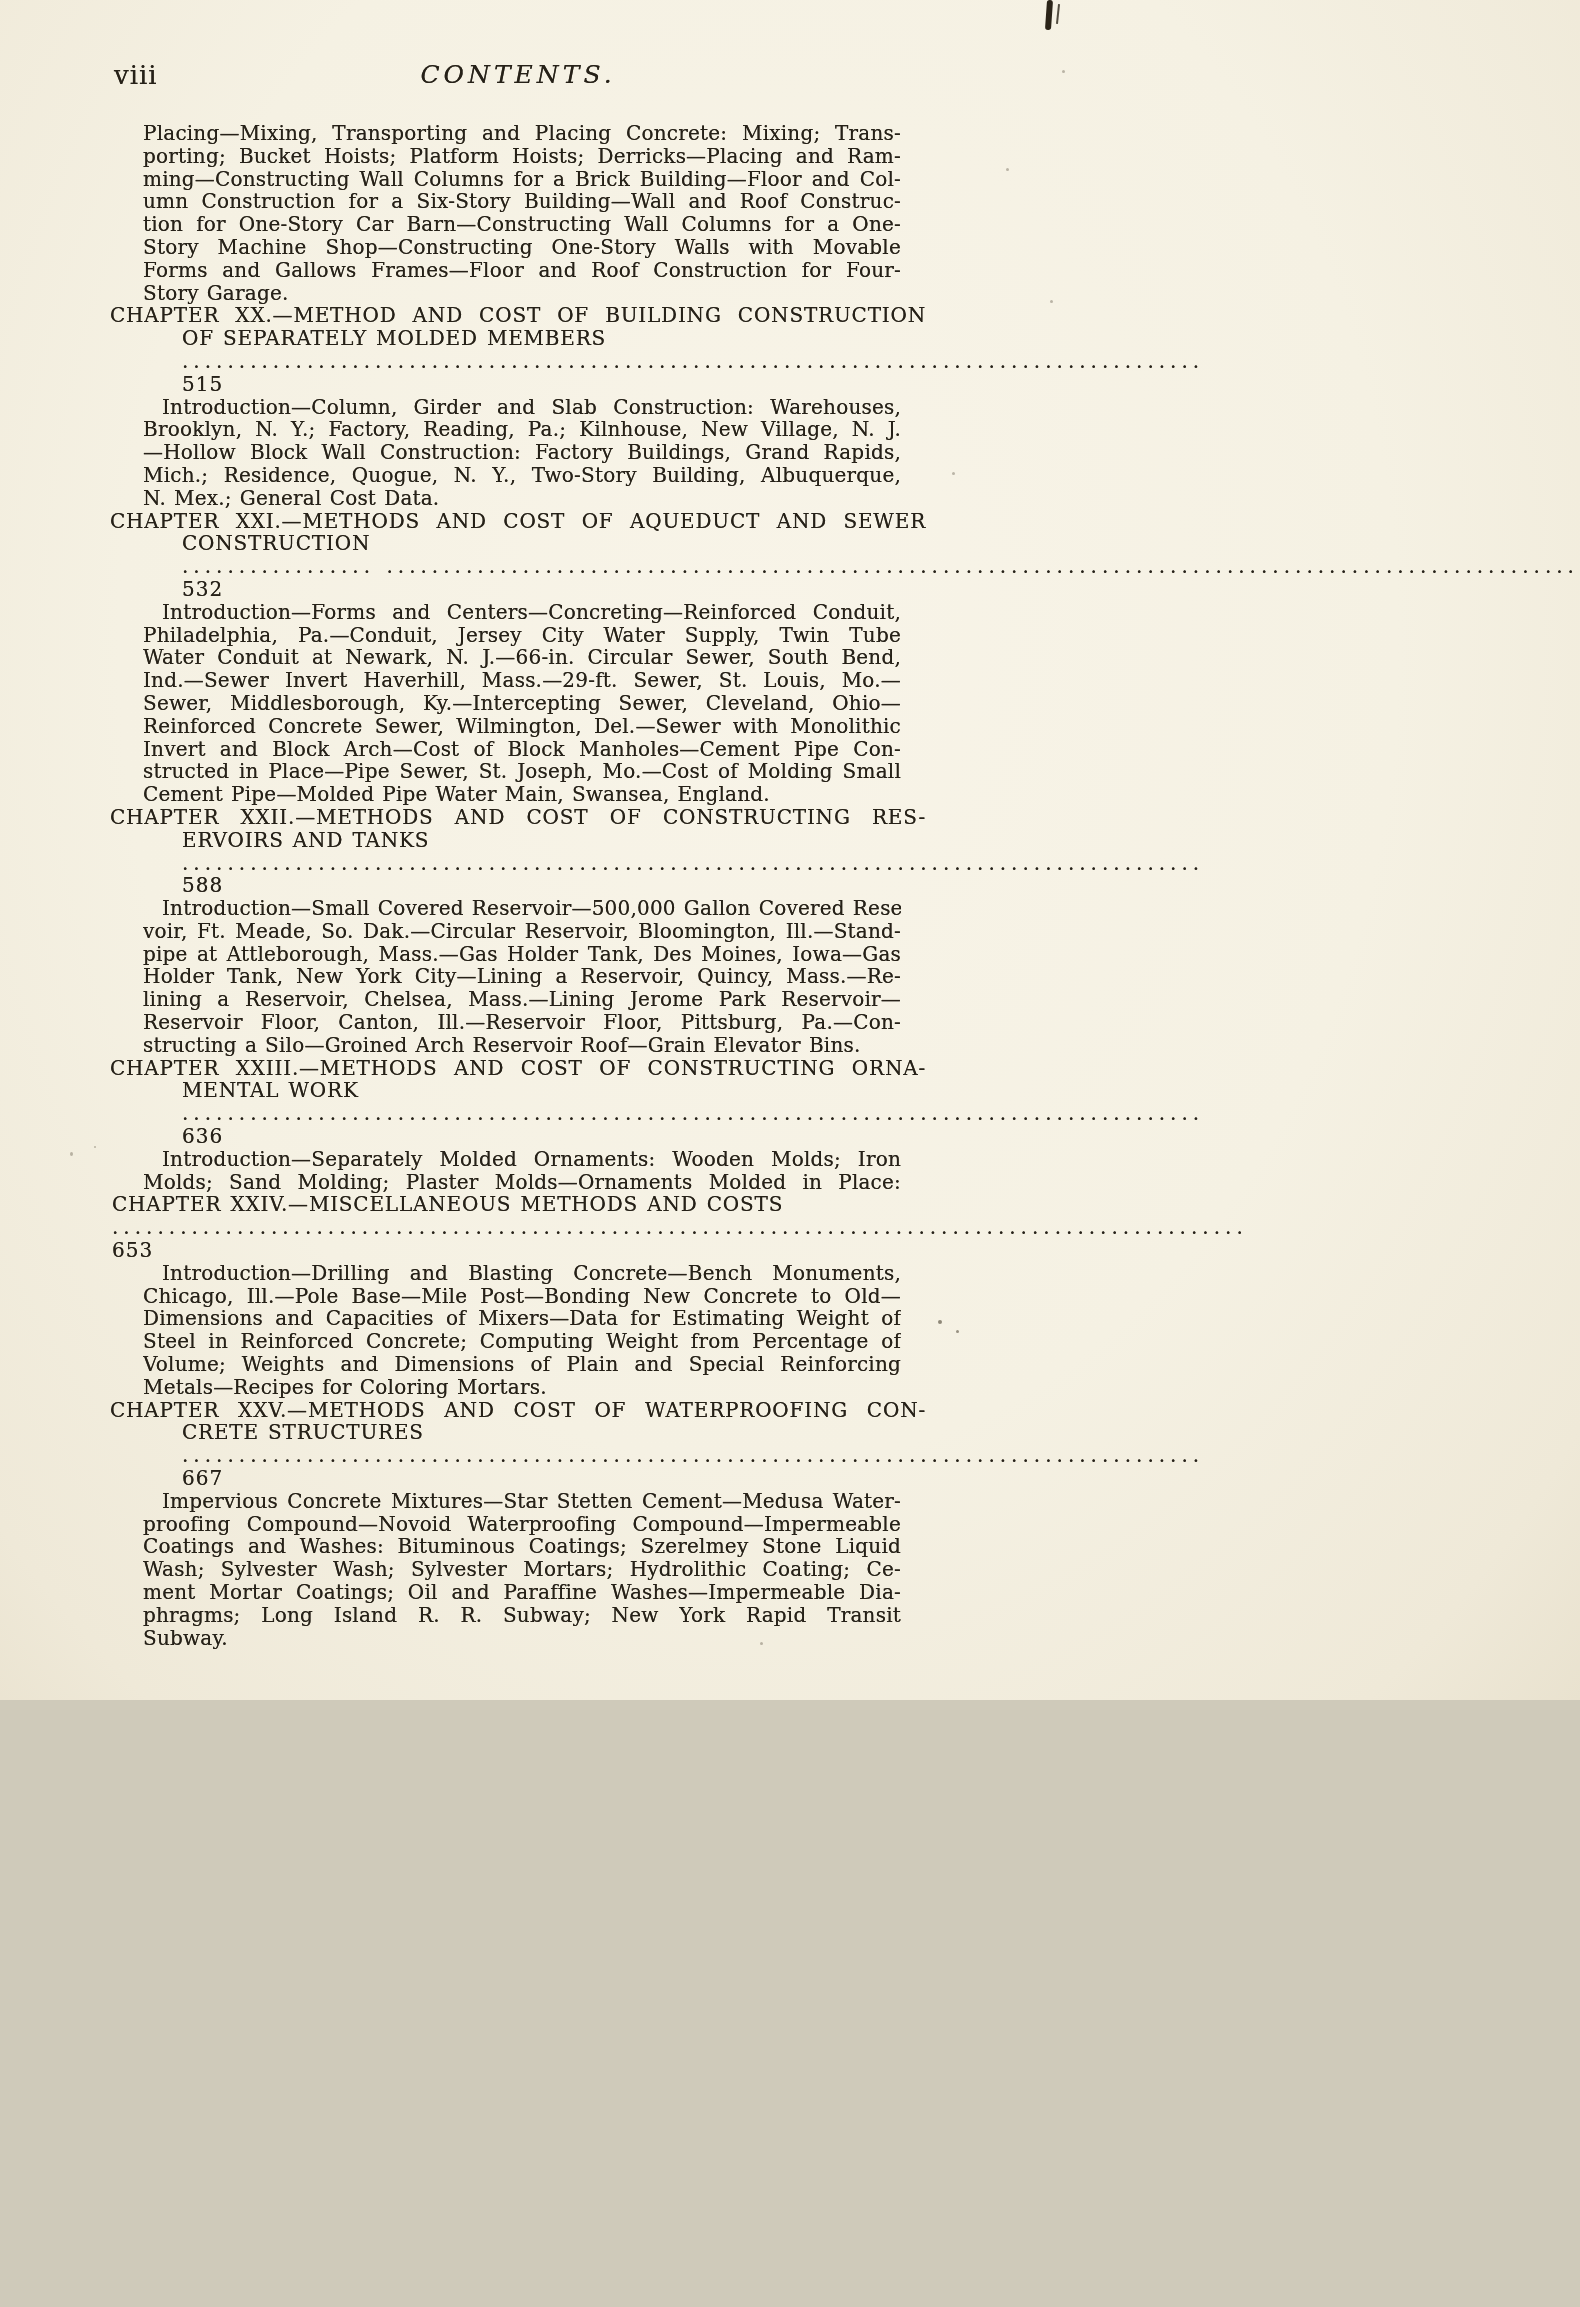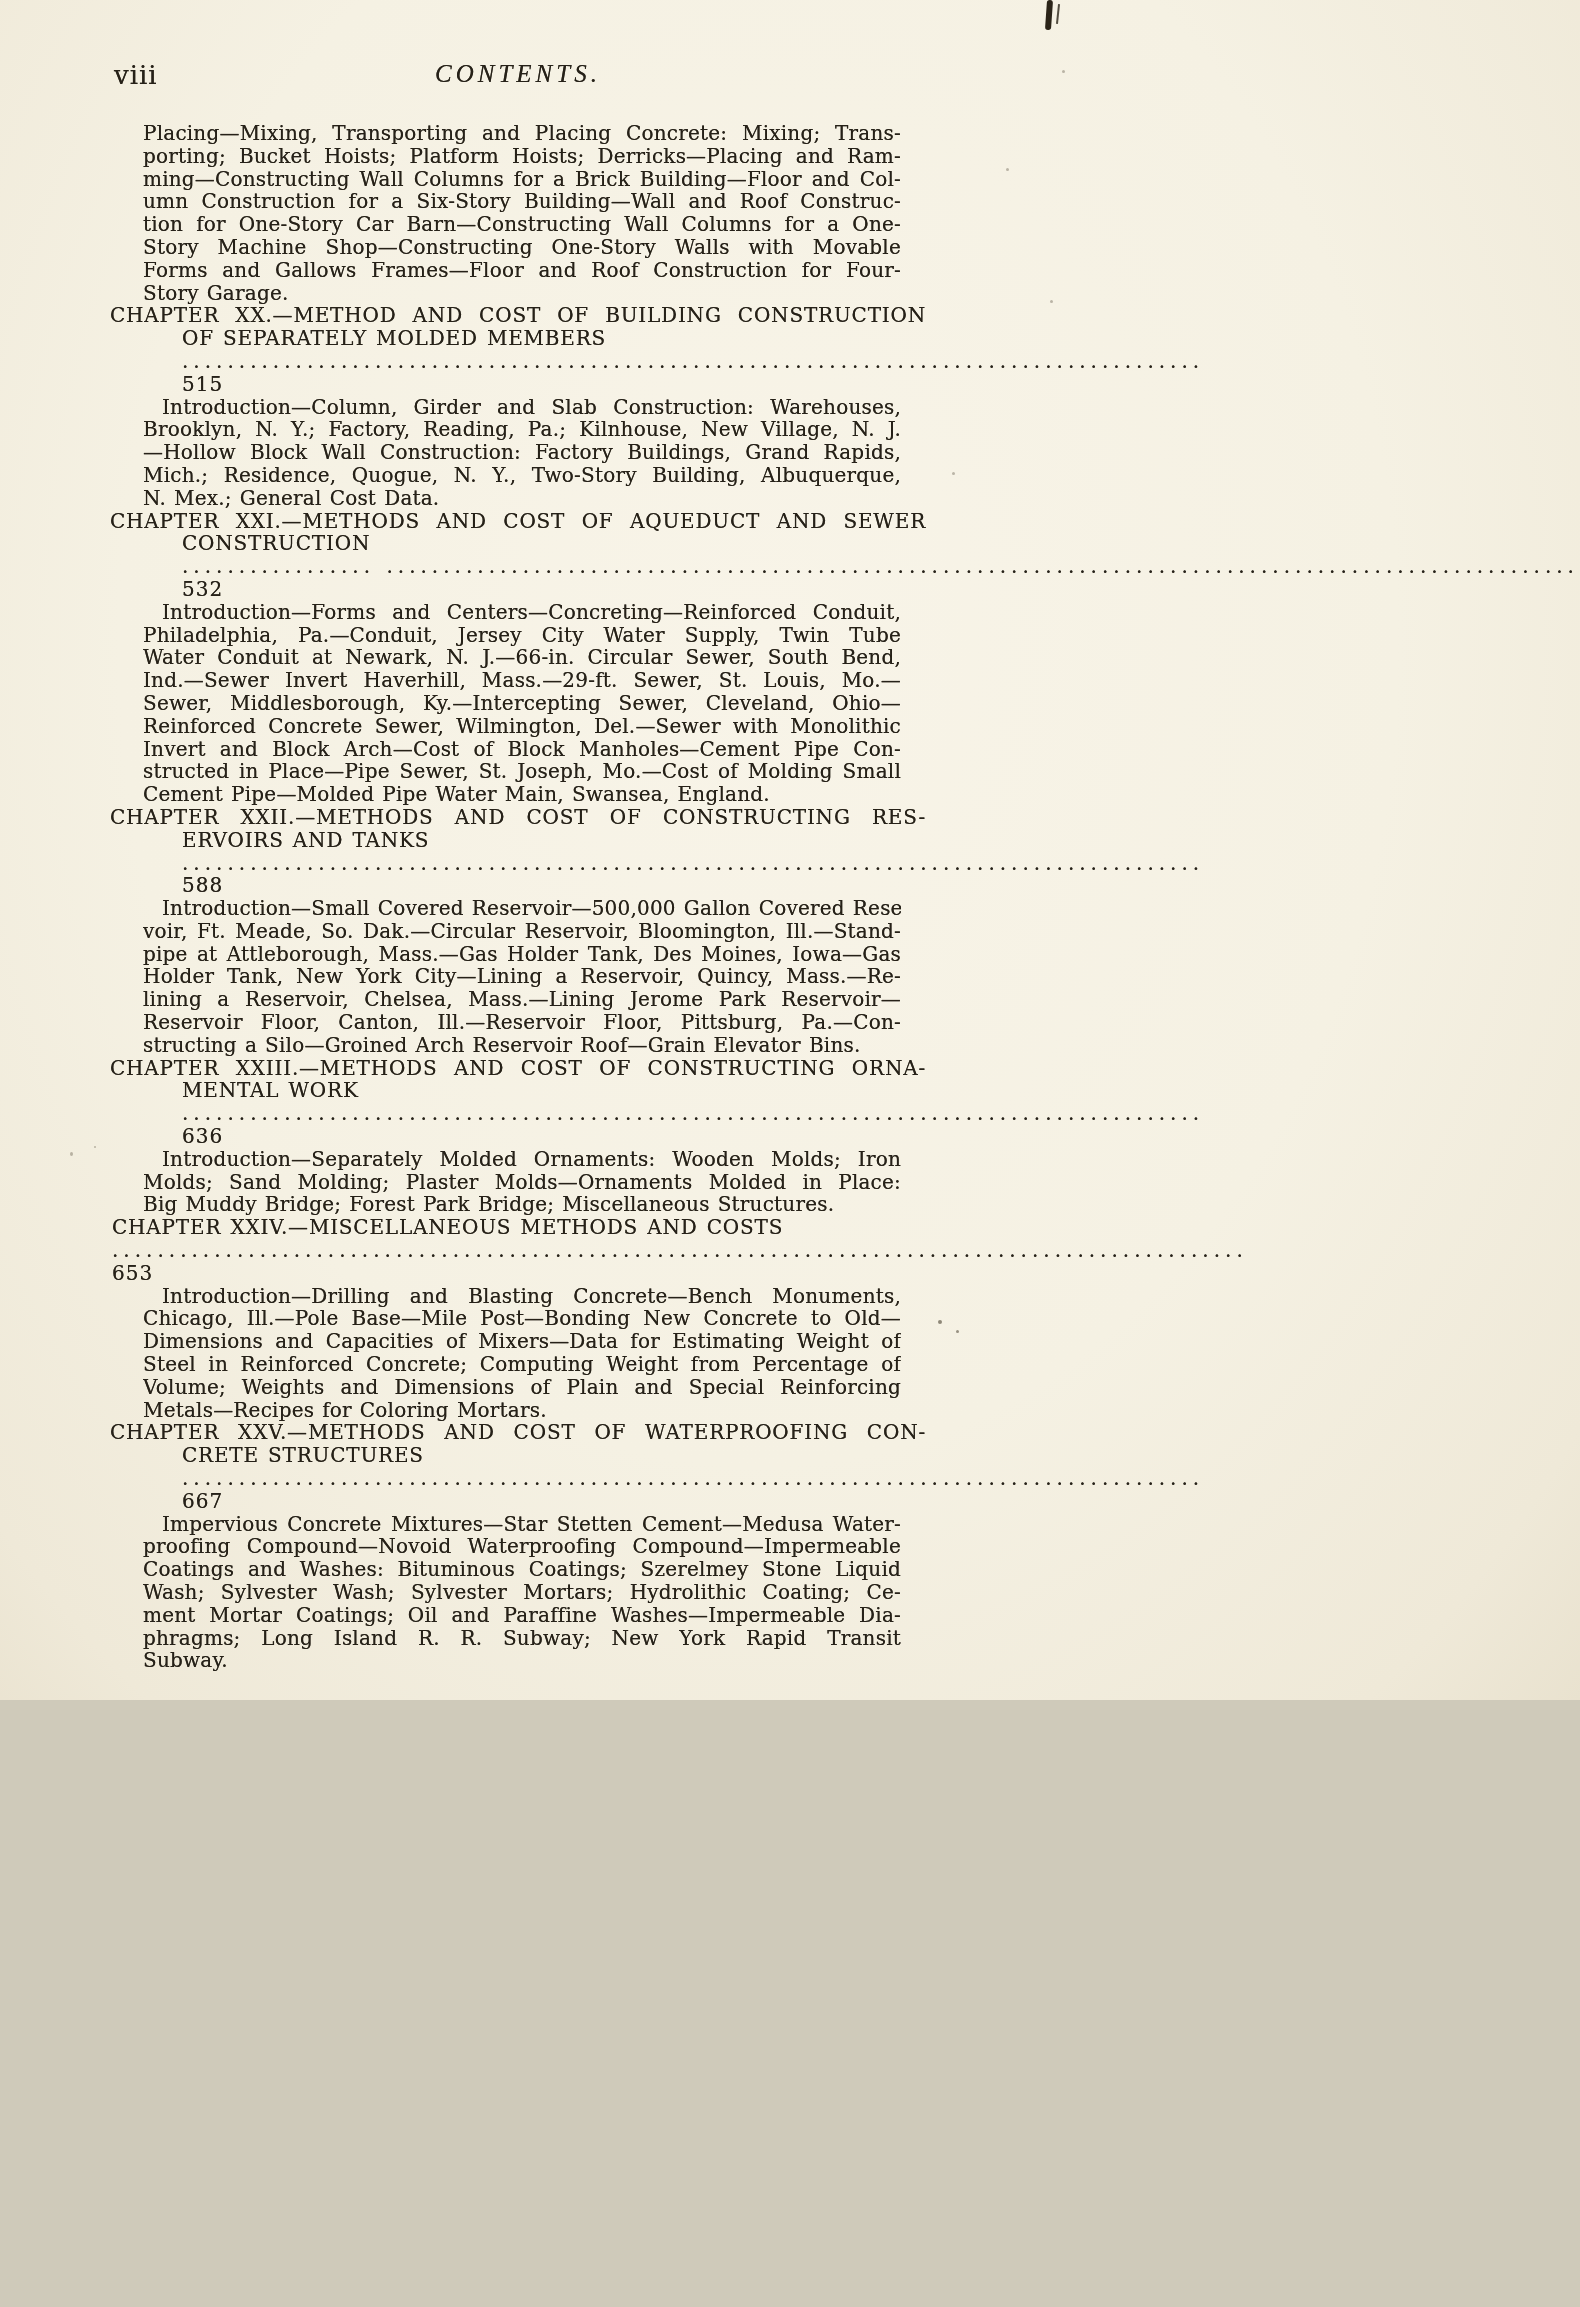--- a/index.html
+++ b/index.html
@@ -8,21 +8,21 @@
     position:relative; width:1580px; height:1700px; overflow:hidden;
     background: radial-gradient(ellipse at 48% 38%, #f8f4e8 0%, #f5f1e3 55%, #efe9d8 88%, #e9e2cf 100%);
     font-family:"DejaVu Serif","Liberation Serif",serif;
     color:#262118;
   }
   .content { position:absolute; left:110px; top:60px; width:816px; }
   .header { position:relative; height:34px; margin-bottom:28px; }
   .folio { position:absolute; left:4px; top:0; font-size:26px; letter-spacing:1px;
            text-shadow:0 0 0.5px rgba(38,33,24,.8); }
   .title { position:absolute; left:0; right:0; text-align:center; font-style:italic;
-           font-size:25px; letter-spacing:4px; text-shadow:0 0 0.5px rgba(38,33,24,.75);font-family:Liberation Serif, serif; }
+           font-size:25px; letter-spacing:4px; text-shadow:0 0 0.5px rgba(38,33,24,.75); }
 
   .toc { text-shadow:0 0 0.5px rgba(38,33,24,.75); }
   .line, .lead-row, .chapter-heading-line { font-size:20px; line-height:22.8px; }
 
   .line {
     text-align:justify; text-align-last:justify;
     white-space:nowrap; overflow:hidden;
     letter-spacing:0.2px; word-spacing:1.5px;
   }
   .toc-paragraph .line { margin-left:33px; margin-right:25px; }
@@ -133,21 +133,20 @@
           <div class="chapter-heading-line">CHAPTER XXIII.—METHODS AND COST OF CONSTRUCTING ORNA-</div>
           <div class="lead-row runover">
             <span class="lead-text">MENTAL WORK</span>
             <span class="leader">..........................................................................................</span>
             <span class="page-num">636</span>
           </div>
         </div>
         <div class="toc-paragraph indent">
           <div class="line first">Introduction—Separately Molded Ornaments: Wooden Molds; Iron</div>
           <div class="line">Molds; Sand Molding; Plaster Molds—Ornaments Molded in Place:</div>
-          <div class="line last">Big Muddy Bridge; Forest Park Bridge; Miscellaneous Structures.</div>
         </div>
         <div class="chapter-entry">
           <div class="lead-row single">
             <span class="lead-text">CHAPTER XXIV.—MISCELLANEOUS METHODS AND COSTS</span>
             <span class="leader">....................................................................................................</span>
             <span class="page-num">653</span>
           </div>
         </div>
         <div class="toc-paragraph indent">
           <div class="line first">Introduction—Drilling and Blasting Concrete—Bench Monuments,</div>

